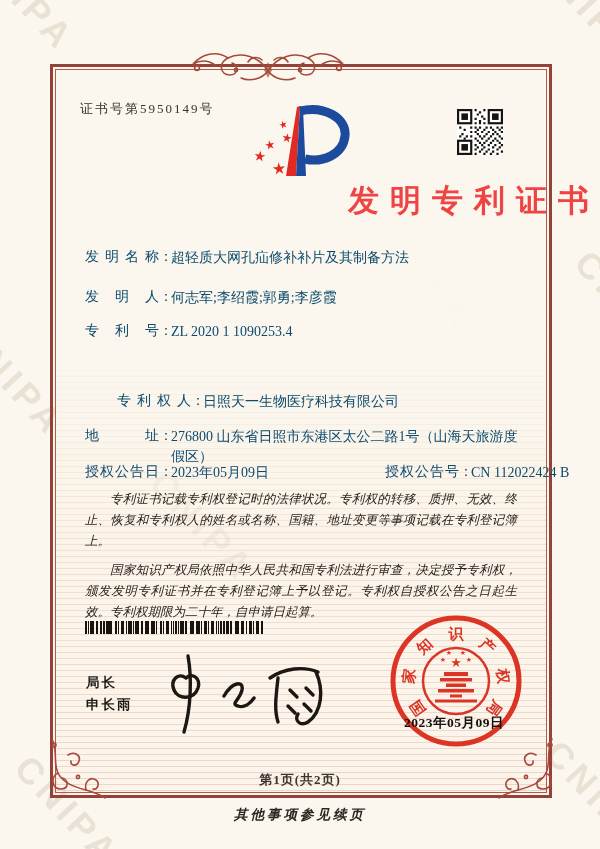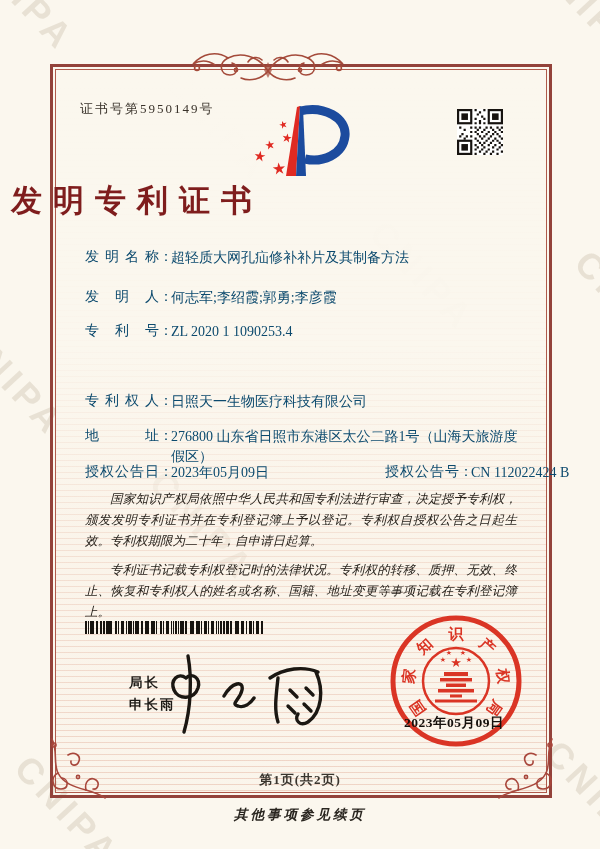--- a/index.html
+++ b/index.html
@@ -16,22 +16,22 @@
   .border-frame::before{content:"";position:absolute;inset:3px;
       background:
         linear-gradient(180deg,rgba(251,247,238,1) 0%,rgba(251,247,238,.94) 38%,
                         rgba(250,241,230,.5) 66%,rgba(248,234,222,.18) 100%),
         repeating-linear-gradient(180deg,rgba(214,140,116,.38) 0 1px,rgba(255,252,246,0) 1px 6px);}
   .border-frame::after{content:"";position:absolute;inset:2px;border:1px solid #b05a4b;}
 
   .cert-no{position:absolute;left:80px;top:100px;font-size:13px;font-weight:400;
       letter-spacing:2px;color:#3a332b;}
 
-  .title{position:absolute;left:0;right:0;top:180px;text-align:left;font-size:31px;
-      font-weight:bold;letter-spacing:11px;text-indent:11px;color:#7f1d1d;}
+  .title{position:absolute;left:0;right:0;top:180px;text-align:right;font-size:31px;
+      font-weight:bold;letter-spacing:11px;text-indent:11px;color:#ef4444;}
 
   .frow{position:absolute;left:85px;font-size:14px;font-weight:400;color:#0c4a6e;}
   .flabel{display:inline-block;width:74px;text-align:justify;text-align-last:justify;
       vertical-align:top;}
   .fcolon{display:inline-block;width:12px;vertical-align:top;}
   .fval{display:inline-block;vertical-align:top;max-width:352px;line-height:1.45;}
   .frow-pair2{position:absolute;left:300px;top:0;width:250px;}
 
   .paras{position:absolute;left:85px;top:489px;width:432px;font-size:12.5px;
       font-style:italic;line-height:21px;text-align:justify;color:#27221c;font-weight:500;}
@@ -40,21 +40,21 @@
 
   .barcode{position:absolute;left:85px;top:621px;width:180px;height:13px;
       background:
         repeating-linear-gradient(90deg,#17130e 0 2px,transparent 2px 3px,#17130e 3px 4px,
                                   transparent 4px 6px,#17130e 6px 9px,transparent 9px 11px,
                                   #17130e 11px 12px,transparent 12px 15px),
         repeating-linear-gradient(90deg,#17130e 0 1px,transparent 1px 5px,#17130e 5px 7px,
                                   transparent 7px 12px,#17130e 12px 13px,transparent 13px 19px);}
 
   .dtitle,.dname{position:absolute;left:86px;font-family:"Liberation Sans","DejaVu Sans",sans-serif;
-      font-weight:bold;font-size:13.5px;color:#1d1a16;letter-spacing:2px;margin-left:43px;}
+      font-weight:bold;font-size:13.5px;color:#1d1a16;letter-spacing:2px;}
   .dtitle{top:674px;}
   .dname{top:696px;text-align:right;}
 
   .sig-svg{position:absolute;left:158px;top:648px;}
   .seal-svg{position:absolute;left:388px;top:613px;opacity:.95;}
   .seal-date{position:absolute;left:404px;top:714px;width:110px;font-size:13.5px;
       font-weight:bold;color:#15100c;letter-spacing:.5px;}
 
   .page-info{position:absolute;left:0;right:0;top:771px;text-align:center;font-size:13px;
       font-weight:600;color:#3a352e;letter-spacing:1px;}
@@ -168,36 +168,36 @@
 
   <div class="frow" style="top:248px;">
     <span class="flabel">发明名称</span><span class="fcolon">：</span><span class="fval">超轻质大网孔疝修补补片及其制备方法</span>
   </div>
   <div class="frow" style="top:288px;">
     <span class="flabel">发明人</span><span class="fcolon">：</span><span class="fval">何志军;李绍霞;郭勇;李彦霞</span>
   </div>
   <div class="frow" style="top:322px;">
     <span class="flabel">专利号</span><span class="fcolon">：</span><span class="fval">ZL 2020 1 1090253.4</span>
   </div>
-  <div class="frow" style="top:392px;">
+  <div class="frow" style="top:392px;margin-left:32px;">
     <span class="flabel">专利权人</span><span class="fcolon">：</span><span class="fval">日照天一生物医疗科技有限公司</span>
   </div>
   <div class="frow" style="top:427px;">
     <span class="flabel">地址</span><span class="fcolon">：</span><span class="fval">276800 山东省日照市东港区太公二路1号（山海天旅游度假区）</span>
   </div>
   <div class="frow" style="top:463px;width:465px;">
     <span class="flabel">授权公告日</span><span class="fcolon">：</span><span class="fval">2023年05月09日</span>
     <span class="frow-pair2">
       <span class="flabel">授权公告号</span><span class="fcolon">：</span><span class="fval">CN 112022424 B</span>
     </span>
   </div>
 
   <div class="paras">
+    <p>专利证书记载专利权登记时的法律状况。专利权的转移、质押、无效、终止、恢复和专利权人的姓名或名称、国籍、地址变更等事项记载在专利登记簿上。</p>
     <p>国家知识产权局依照中华人民共和国专利法进行审查，决定授予专利权，颁发发明专利证书并在专利登记簿上予以登记。专利权自授权公告之日起生效。专利权期限为二十年，自申请日起算。</p>
-    <p>专利证书记载专利权登记时的法律状况。专利权的转移、质押、无效、终止、恢复和专利权人的姓名或名称、国籍、地址变更等事项记载在专利登记簿上。</p>
   </div>
 
   <div class="barcode"></div>
 
   <div class="dtitle">局长</div>
   <div class="dname">申长雨</div>
 
   <svg class="sig-svg" width="175" height="90" viewBox="0 0 175 90">
     <g stroke="#1b1712" fill="none" stroke-width="3.4" stroke-linecap="round" stroke-linejoin="round">
       <path d="M28 30 C20 24 12 32 16 42 C20 52 36 52 40 40 C43 30 34 24 28 30"></path>

